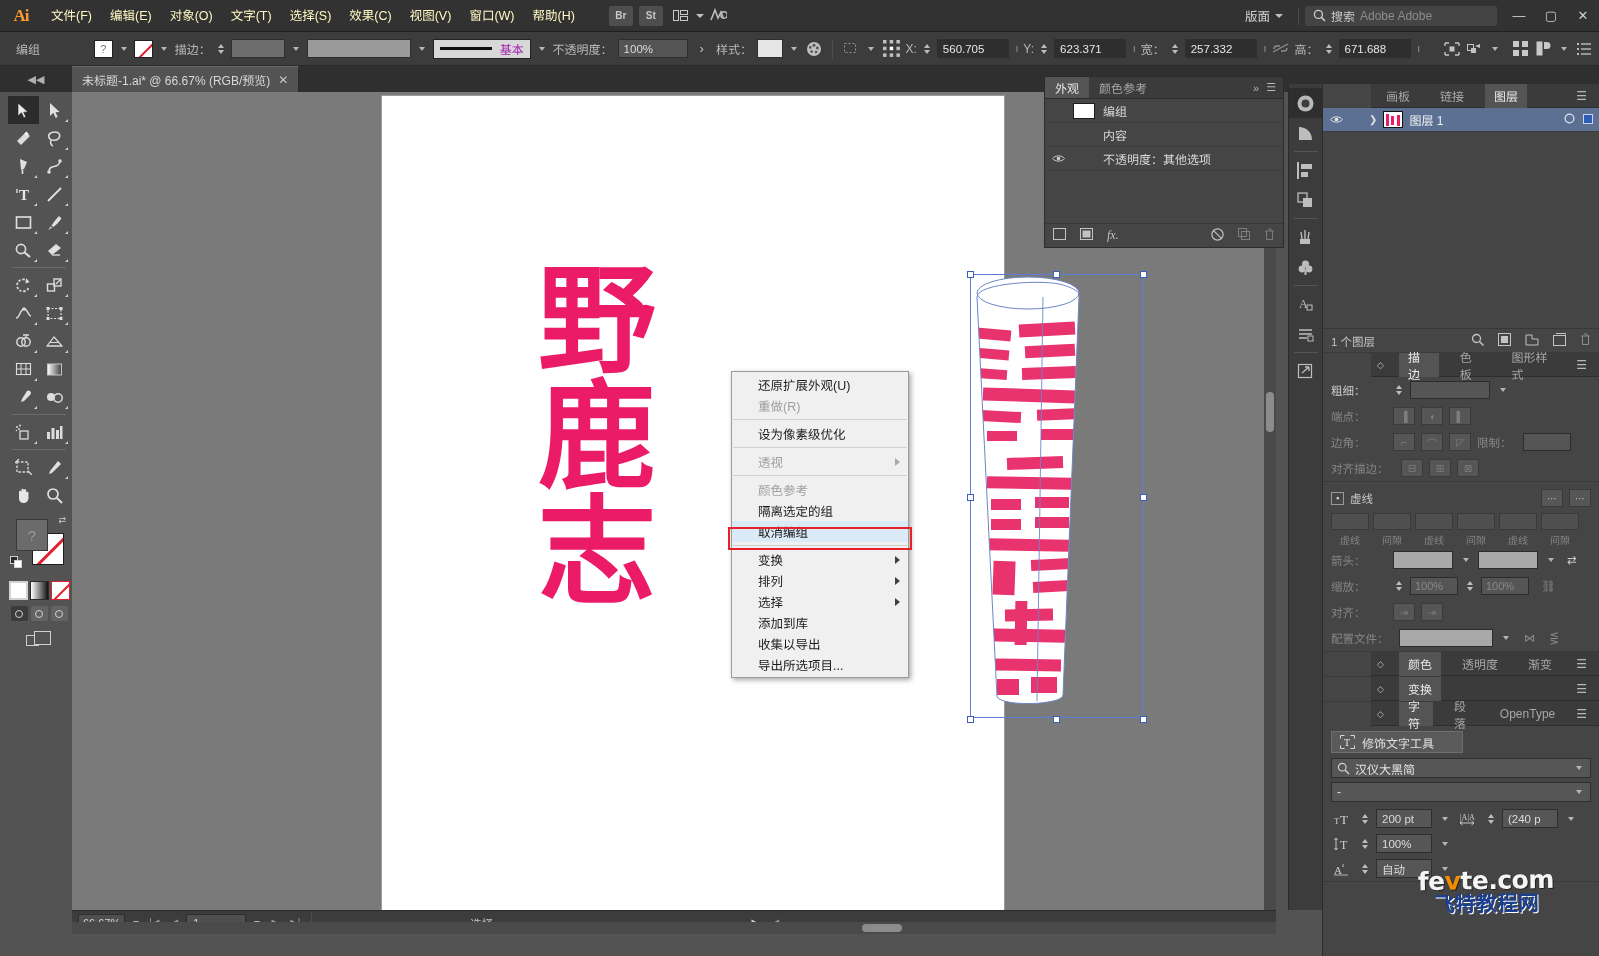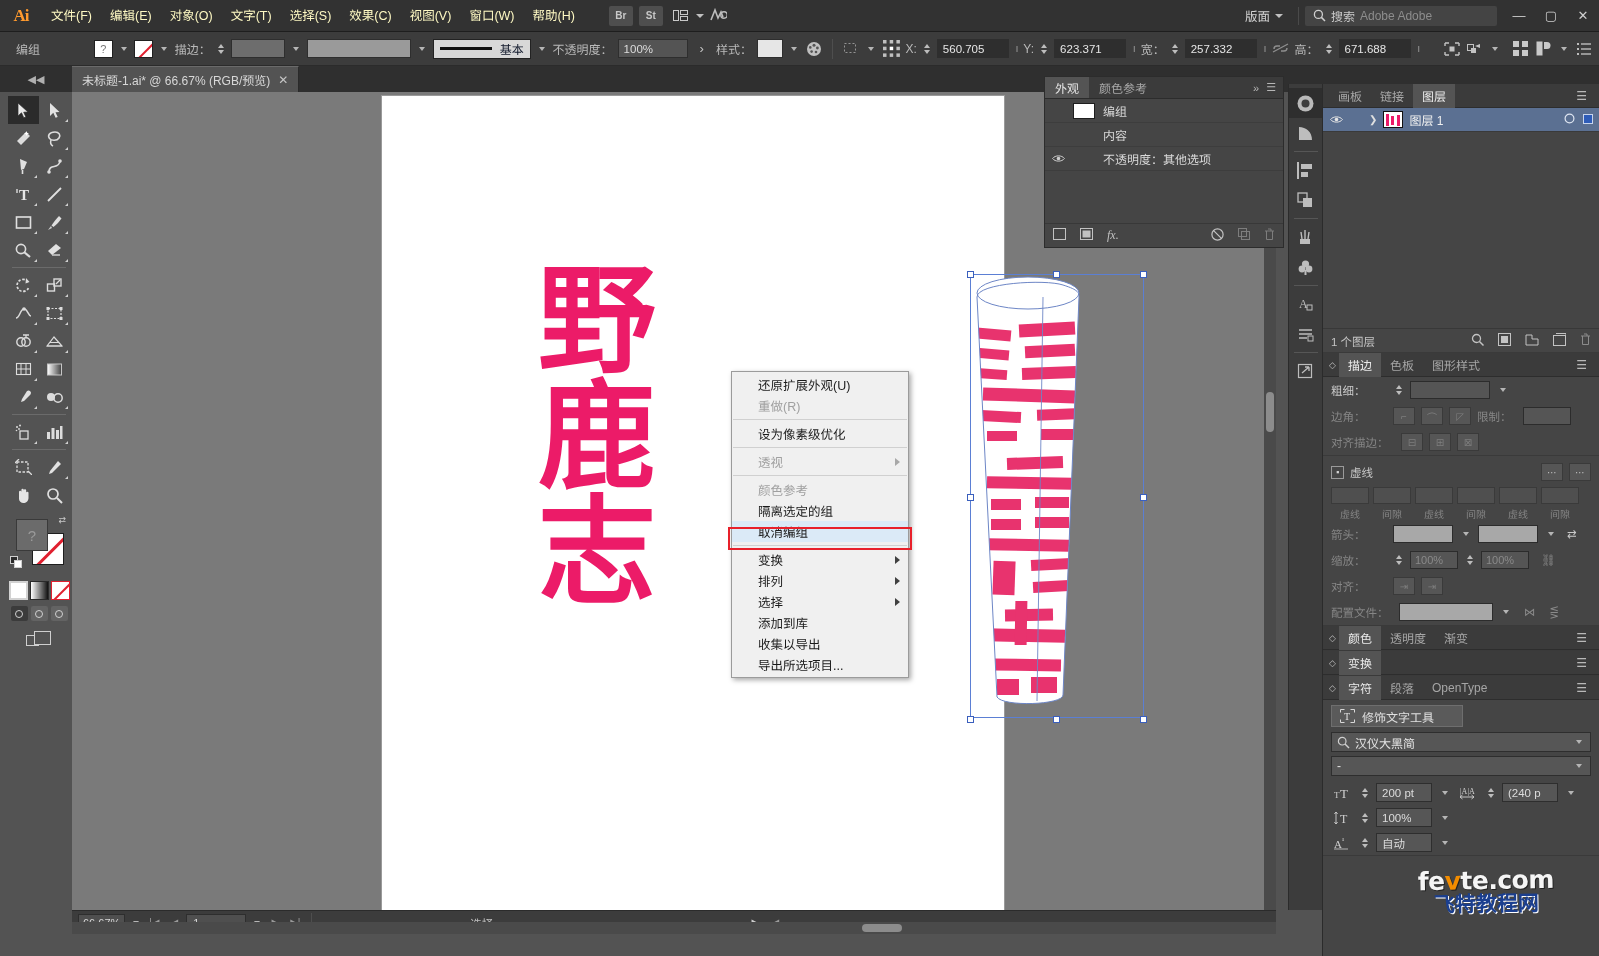--- a/index.html
+++ b/index.html
@@ -85,21 +85,21 @@
   .cb-field.blank2{background:#9a9a9a;min-width:104px;}
   .cb-field.dark{background:#2e2e2e;color:#e6e6e6;min-width:72px;justify-content:flex-start;}
   .stepper{
     width:11px;height:18px;display:flex;flex-direction:column;justify-content:center;align-items:center;gap:2px;
   }
   .stepper i{width:0;height:0;border-left:3px solid transparent;border-right:3px solid transparent;display:block;}
   .stepper i.up{border-bottom:4px solid #bdbdbd;}
   .stepper i.dn{border-top:4px solid #bdbdbd;}
   .brush-preview{
     height:20px;min-width:98px;background:#d8d8d8;border:1px solid #222;display:flex;align-items:center;
-    padding:0 6px;gap:8px;color:#0f172a;font-size:12px;justify-content:space-between;
+    padding:0 6px;gap:8px;color:#a21caf;font-size:12px;justify-content:space-between;
   }
   .brush-line{flex:1;height:3px;background:#111;}
   .glyph{color:#c3c3c3;font-size:13px;display:flex;align-items:center;justify-content:center;width:20px;height:20px;}
   .glyph.dim{color:#8b8b8b;}
   .unit{color:#9f9f9f;font-size:9px;margin-left:2px;}
 
   
   .tabbar{
     position:absolute;left:0;top:66px;width:1599px;height:26px;background:#2f2f2f;
     display:flex;align-items:flex-end;
@@ -246,22 +246,23 @@
   .rail-icon{width:34px;height:30px;display:flex;align-items:center;justify-content:center;color:#bdbdbd;}
   .rail-icon.sel{background:#2e2e2e;}
   .rail-div{width:24px;height:1px;background:#565656;margin:3px 0;}
 
   .right-dock{
     position:absolute;left:1322px;top:84px;width:277px;height:872px;background:#454545;
     border-left:1px solid #2b2b2b;
   }
   .dock-section{border-bottom:1px solid #3a3a3a;}
   .sec-head{
-    height:24px;background:#3b3b3b;display:flex;align-items:center;padding:0 6px;gap:0;
+    height:24px;background:#3b3b3b;display:flex;align-items:center;padding:0 6px;gap:12px;
     border-bottom:1px solid #2d2d2d;
+    margin-left:48px;
   }
   .sec-tab{padding:0 9px;height:24px;display:flex;align-items:center;font-size:12px;color:#a6a6a6;}
   .sec-tab.active{background:#545454;color:#eaeaea;}
   .burger{margin-left:auto;color:#b8b8b8;font-size:12px;padding-right:6px;}
   .diam{color:#bcbcbc;font-size:9px;margin-right:3px;}
 
   
   .layer-row{
     height:24px;background:#5b7092;display:flex;align-items:center;gap:6px;padding:0 6px;
     border-bottom:1px solid #3a3a3a;
@@ -1139,20 +1140,26 @@
       <div class="row">
         <span class="lbl-r">粗细：</span>
         <div class="stepper">
             <i class="up"></i>
             <i class="dn"></i>
           </div>
         <div class="sbox"></div>
         <span class="mini-chev"></span>
       </div>
       <div class="row dim">
+        <span class="lbl-r">端点：</span>
+        <span class="btn-ico off">▐</span>
+        <span class="btn-ico off">◖</span>
+        <span class="btn-ico off">▌</span>
+      </div>
+      <div class="row dim">
         <span class="lbl-r">边角：</span>
         <span class="btn-ico off">⌐</span>
         <span class="btn-ico off">⌒</span>
         <span class="btn-ico off">◸</span>
         <span class="lbl-r" style="width:40px">限制：</span>
         <div class="sbox" style="min-width:48px"></div>
       </div>
       <div class="row dim">
         <span class="lbl-r" style="width:64px">对齐描边：</span>
         <span class="btn-ico off">⊟</span>

